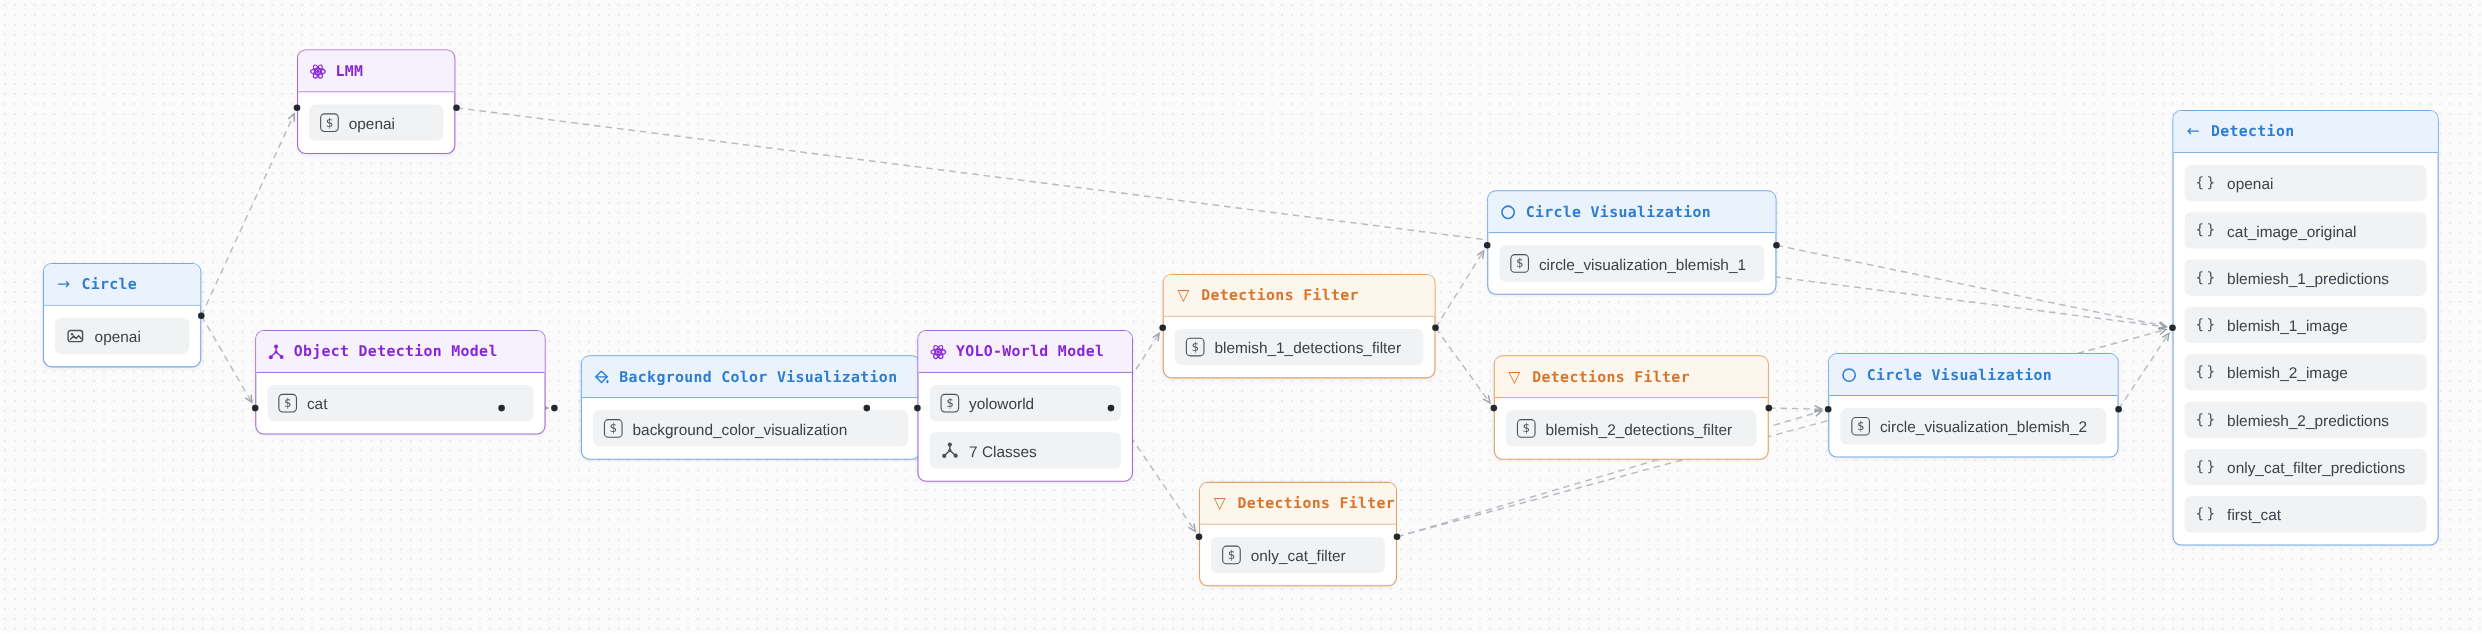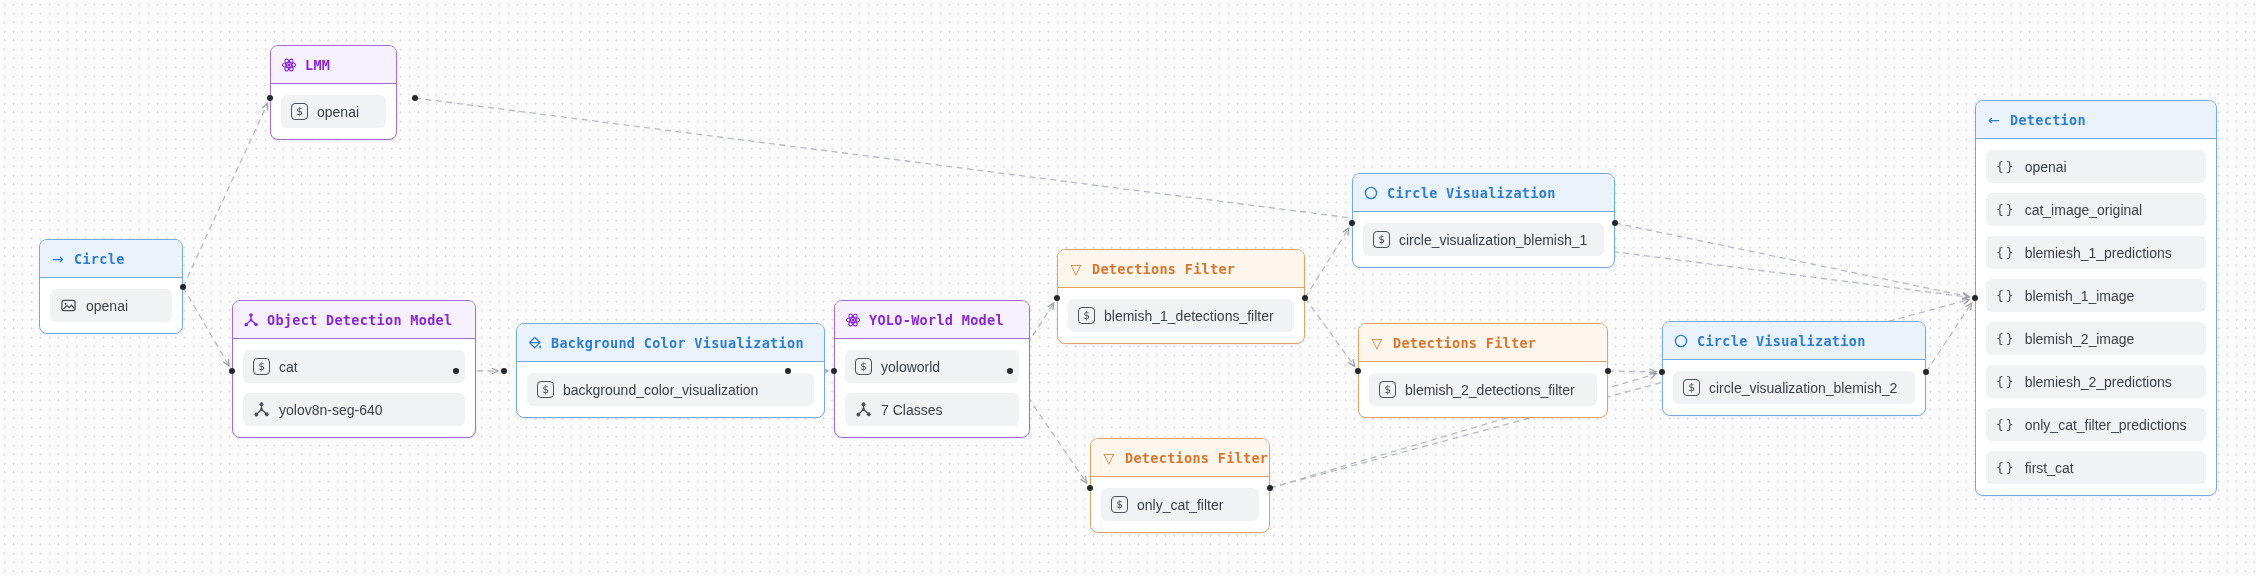--- a/index.html
+++ b/index.html
@@ -101,76 +101,64 @@
               <rect x="1.8" y="3.2" width="12.4" height="9.6" rx="2"></rect>
               <circle cx="5.2" cy="6.4" r="1" fill="currentColor" stroke="none"></circle>
               <path d="M3.4 11.2 L6.6 8 L8.6 10 L10.8 7.8 L13.4 10.6"></path>
             </svg>
           </span>
           <span>openai</span>
         </div>
       </div>
     </div>
     <div class="port" style="left: 183px; top: 287px;"></div>
-    <div class="node purple" style="left: 270px; top: 45px; width: 127px;">
+    <div class="node purple" style="left: 270px; top: 45px; width: 144px;">
       <div class="hdr">
         <span class="icon ">
           <svg viewBox="0 0 16 16" fill="none" stroke="currentColor" stroke-width="1.2">
             <circle cx="8" cy="8" r="1.6" fill="currentColor" stroke="none"></circle>
             <ellipse cx="8" cy="8" rx="6.6" ry="2.5"></ellipse>
             <ellipse cx="8" cy="8" rx="6.6" ry="2.5" transform="rotate(60 8 8)"></ellipse>
             <ellipse cx="8" cy="8" rx="6.6" ry="2.5" transform="rotate(120 8 8)"></ellipse>
           </svg>
         </span>
         <span>LMM</span>
       </div>
       <div class="body">
         <div class="item">
           <span class="icon sq-icon">$</span>
           <span>openai</span>
         </div>
       </div>
     </div>
     <div class="port" style="left: 270px; top: 98px;"></div>
     <div class="port" style="left: 415px; top: 98px;"></div>
-    <div class="node purple" style="left: 232px; top: 300px; width: 244px;">
+    <div class="node purple" style="left: 232px; top: 300px; width: 264px;">
       <div class="hdr">
         <span class="icon ">
           <svg viewBox="0 0 16 16" fill="none" stroke="currentColor" stroke-width="1.2">
             <path d="M8 8 L8 3.2 M8 8 L3.4 12.4 M8 8 L12.8 12.2"></path>
             <circle cx="8" cy="8" r="1.4" fill="currentColor" stroke="none"></circle>
             <circle cx="8" cy="3" r="1.8" fill="currentColor" stroke="none"></circle>
             <circle cx="3.2" cy="12.7" r="1.8" fill="currentColor" stroke="none"></circle>
             <circle cx="13" cy="12.5" r="1.8" fill="currentColor" stroke="none"></circle>
           </svg>
         </span>
         <span>Object Detection Model</span>
       </div>
       <div class="body">
         <div class="item">
           <span class="icon sq-icon">$</span>
           <span>cat</span>
         </div>
-        <div class="item">
-          <span class="icon ">
-            <svg viewBox="0 0 16 16" fill="none" stroke="currentColor" stroke-width="1.2">
-              <path d="M8 8 L8 3.2 M8 8 L3.4 12.4 M8 8 L12.8 12.2"></path>
-              <circle cx="8" cy="8" r="1.4" fill="currentColor" stroke="none"></circle>
-              <circle cx="8" cy="3" r="1.8" fill="currentColor" stroke="none"></circle>
-              <circle cx="3.2" cy="12.7" r="1.8" fill="currentColor" stroke="none"></circle>
-              <circle cx="13" cy="12.5" r="1.8" fill="currentColor" stroke="none"></circle>
-            </svg>
-          </span>
-          <span>yolov8n-seg-640</span>
-        </div>
       </div>
     </div>
     <div class="port" style="left: 232px; top: 371px;"></div>
     <div class="port" style="left: 456px; top: 371px;"></div>
-    <div class="node blue" style="left: 516px; top: 323px; width: 309px;">
+    <div class="node blue" style="left: 528px; top: 323px; width: 309px;">
       <div class="hdr">
         <span class="icon ">
           <svg viewBox="0 0 16 16" fill="none" stroke="currentColor" stroke-width="1.3">
             <path d="M7.6 2.2 L13 7.6 L7.8 12.8 L2.6 7.6 L7.6 2.4 M2.6 7.6 L13 7.6"></path>
             <path d="M13.6 10.2 q1.4 2.3 0 3 q-1.5 0.7 -1.5 -1.4 q0.4-1 1.5-1.6" fill="currentColor" stroke="none"></path>
           </svg>
         </span>
         <span>Background Color Visualization</span>
       </div>
       <div class="body">

